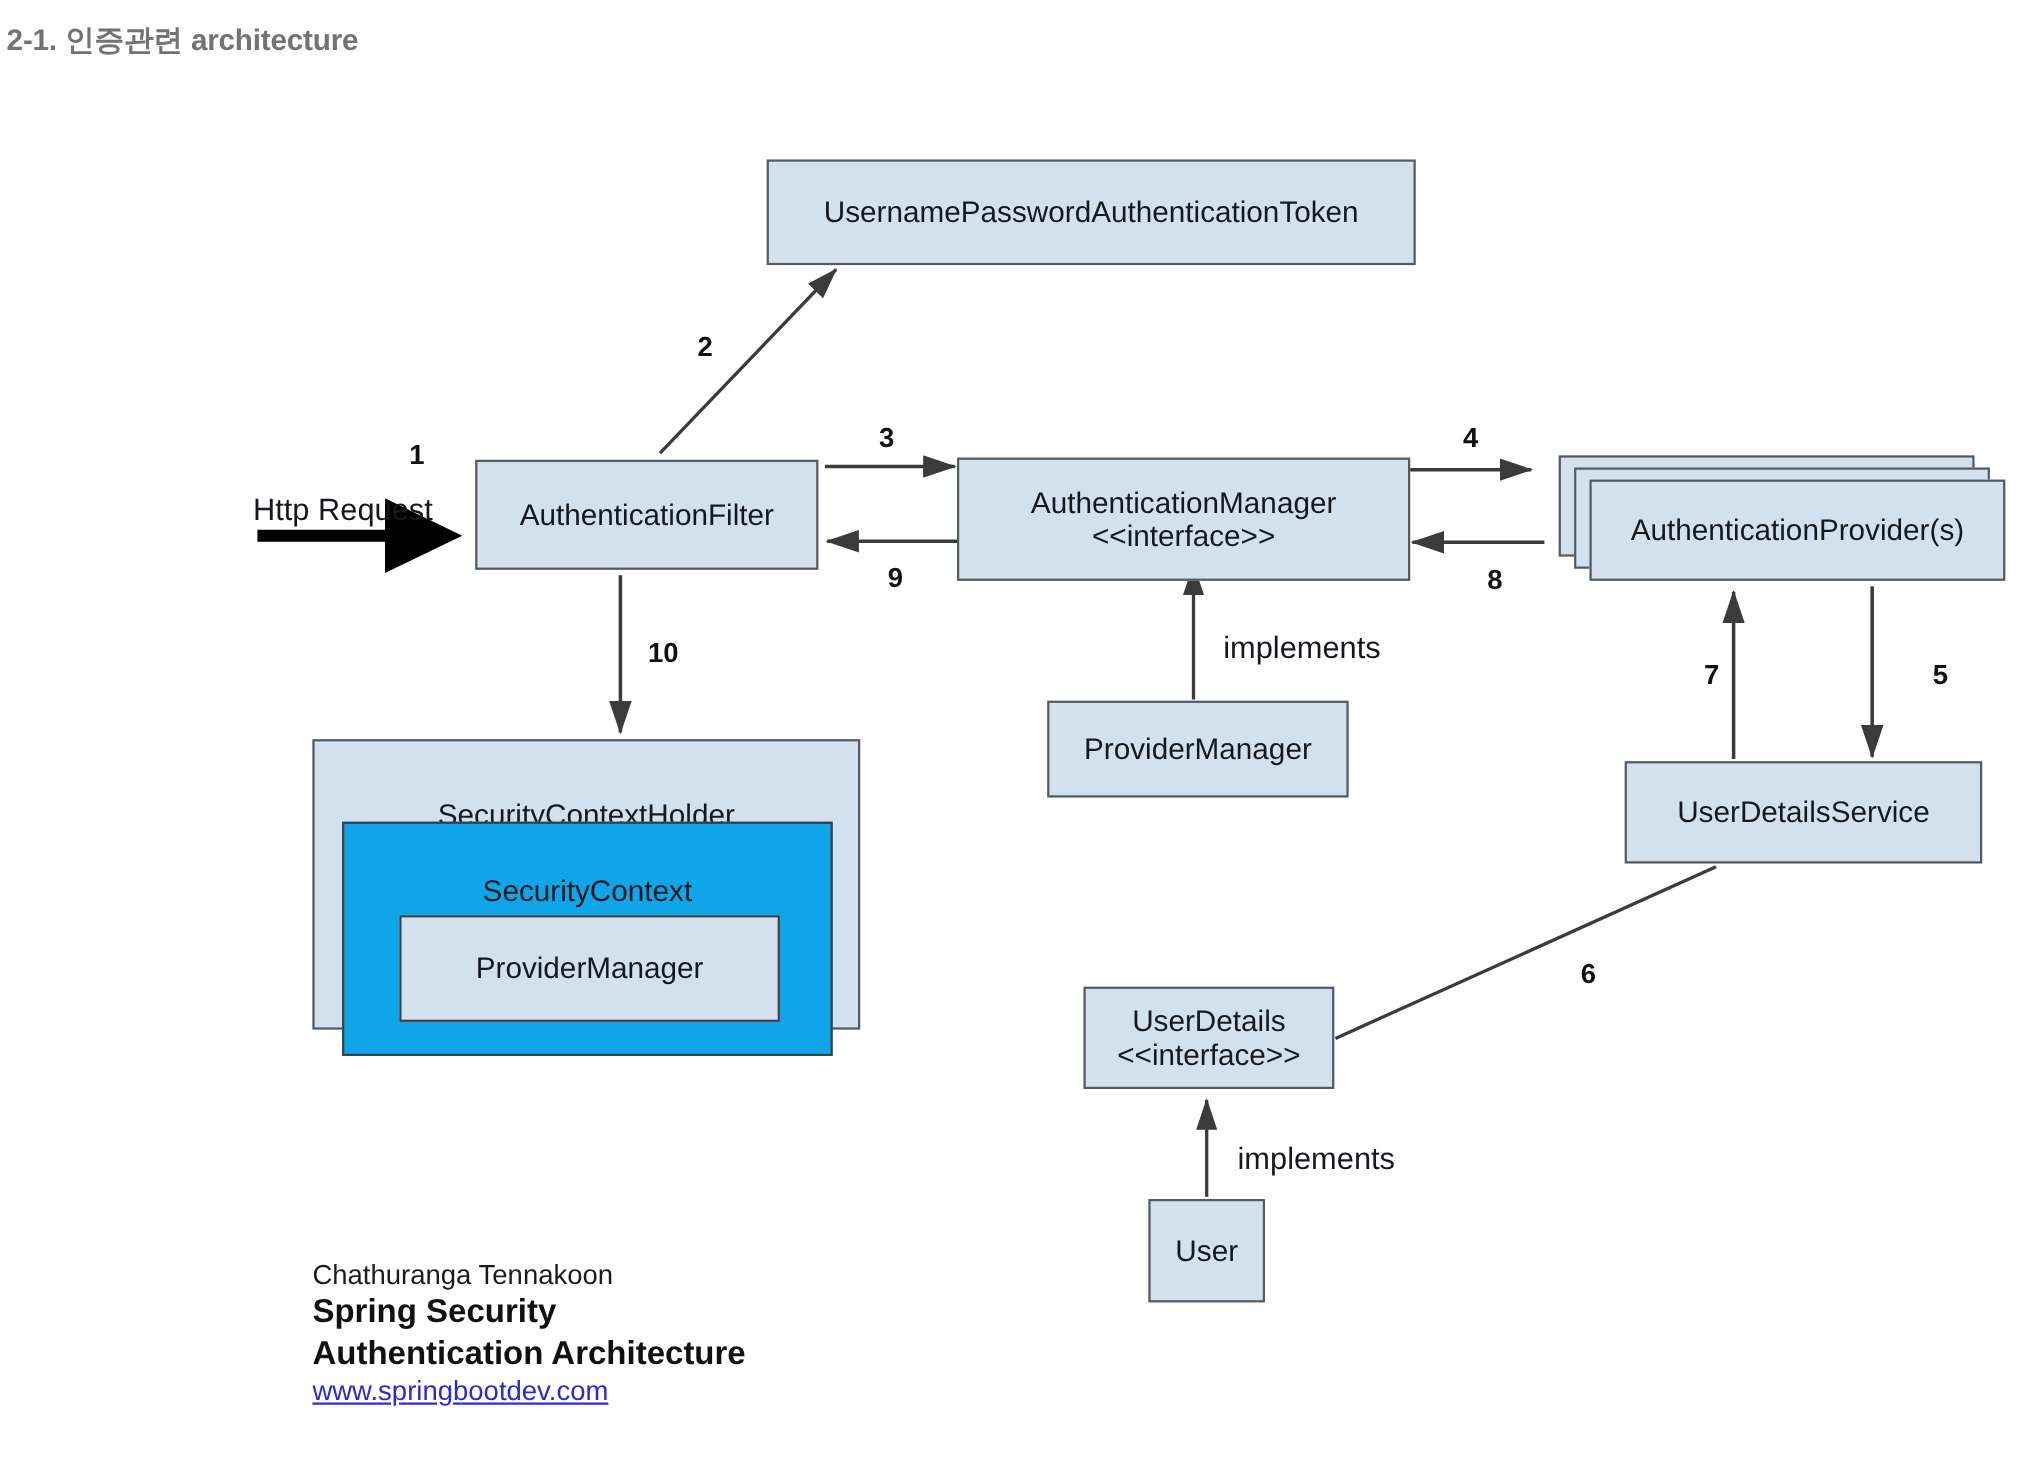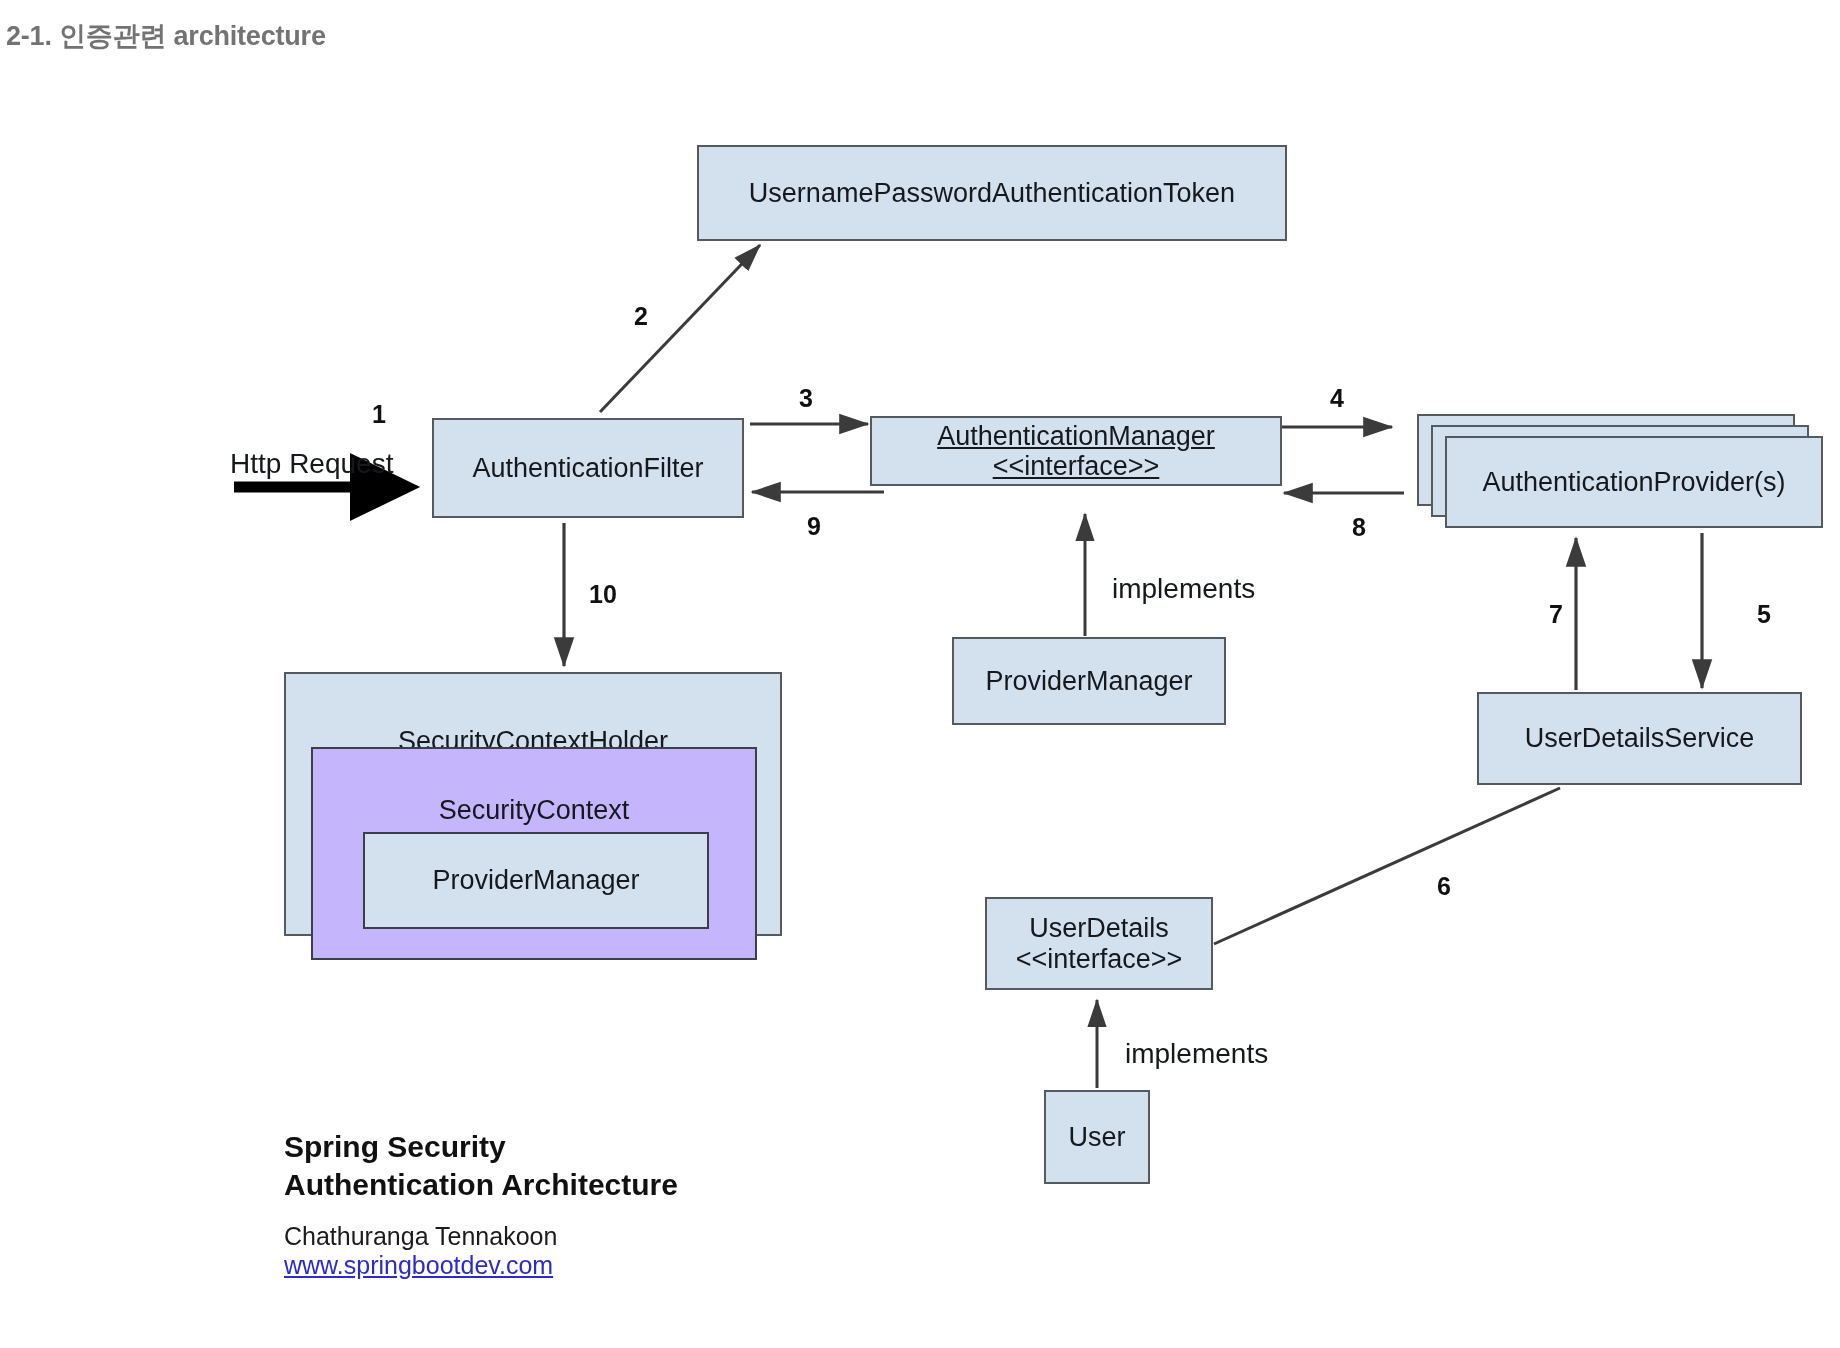--- a/index.html
+++ b/index.html
@@ -69,21 +69,21 @@
     font-size: 27px;
     color: #15181c;
   }
   #box-security-context {
     position: absolute;
     left: 25px;
     top: 73px;
     width: 446px;
     height: 213px;
     box-sizing: border-box;
-    background: #c4b5fd;
+    background: #0ea5e9;
     border: 2px solid #3b4048;
     display: block;
     padding-top: 16px;
   }
   #box-security-context > .ctx-label {
     text-align: center;
     font-size: 27px;
     color: #15181c;
   }
   #box-authentication {
@@ -181,21 +181,21 @@
 
     <line x1="1202" y1="944" x2="1548" y2="788" stroke="#3b3b3b" stroke-width="3"></line>
 
     <line x1="1085" y1="1088" x2="1085" y2="1000" stroke="#3b3b3b" stroke-width="3" marker-end="url(#arrowhead-thin)"></line>
   </svg>
 
   <div class="node" id="box-token" style="left:685px; top:145px; width:590px; height:96px;">UsernamePasswordAuthenticationToken</div>
 
   <div class="node" id="box-filter" style="left:420px; top:418px; width:312px; height:100px;">AuthenticationFilter</div>
 
-  <div class="node" id="box-manager" style="left:858px; top:416px; width:412px; height:70px;text-decoration:underline;">AuthenticationManager
+  <div class="node" id="box-manager" style="left:858px; top:416px; width:412px; height:112px;">AuthenticationManager
 &lt;&lt;interface&gt;&gt;</div>
 
   <div class="stack-back" id="box-provider-back2" style="left:1405px; top:414px; width:378px; height:92px;"></div>
   <div class="stack-back" id="box-provider-back1" style="left:1419px; top:425px; width:378px; height:92px;"></div>
   <div class="node" id="box-provider" style="left:1433px; top:436px; width:378px; height:92px;">AuthenticationProvider(s)</div>
 
   <div class="node" id="box-provider-manager" style="left:940px; top:637px; width:274px; height:88px;">ProviderManager</div>
 
   <div class="node" id="box-user-details-service" style="left:1465px; top:692px; width:325px; height:93px;">UserDetailsService</div>
 
@@ -221,19 +221,19 @@
   <div class="edge-label" style="left:1537px; top:600px;">7</div>
   <div class="edge-label" style="left:1340px; top:513px;">8</div>
   <div class="edge-label" style="left:795px; top:512px;">9</div>
   <div class="edge-label" style="left:577px; top:580px;">10</div>
 
   <div class="text-label" style="left:218px; top:448px;">Http Request</div>
   <div class="text-label" style="left:1100px; top:573px;">implements</div>
   <div class="text-label" style="left:1113px; top:1038px;">implements</div>
 
   <div id="caption">
+    <div id="caption-author">Chathuranga Tennakoon</div>
     <div id="caption-title">Spring Security
 Authentication Architecture</div>
-    <div id="caption-author">Chathuranga Tennakoon</div>
     <div id="caption-link">www.springbootdev.com</div>
   </div>
 
 </div>
 
 </body></html>

